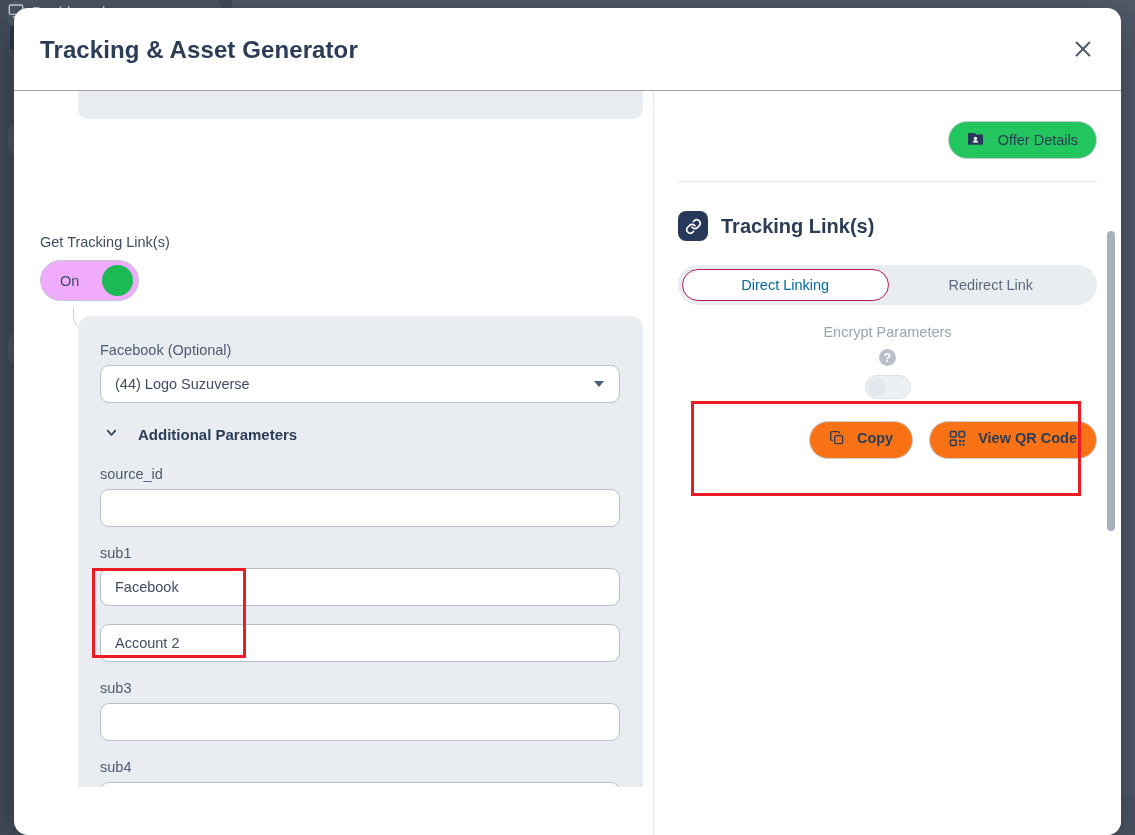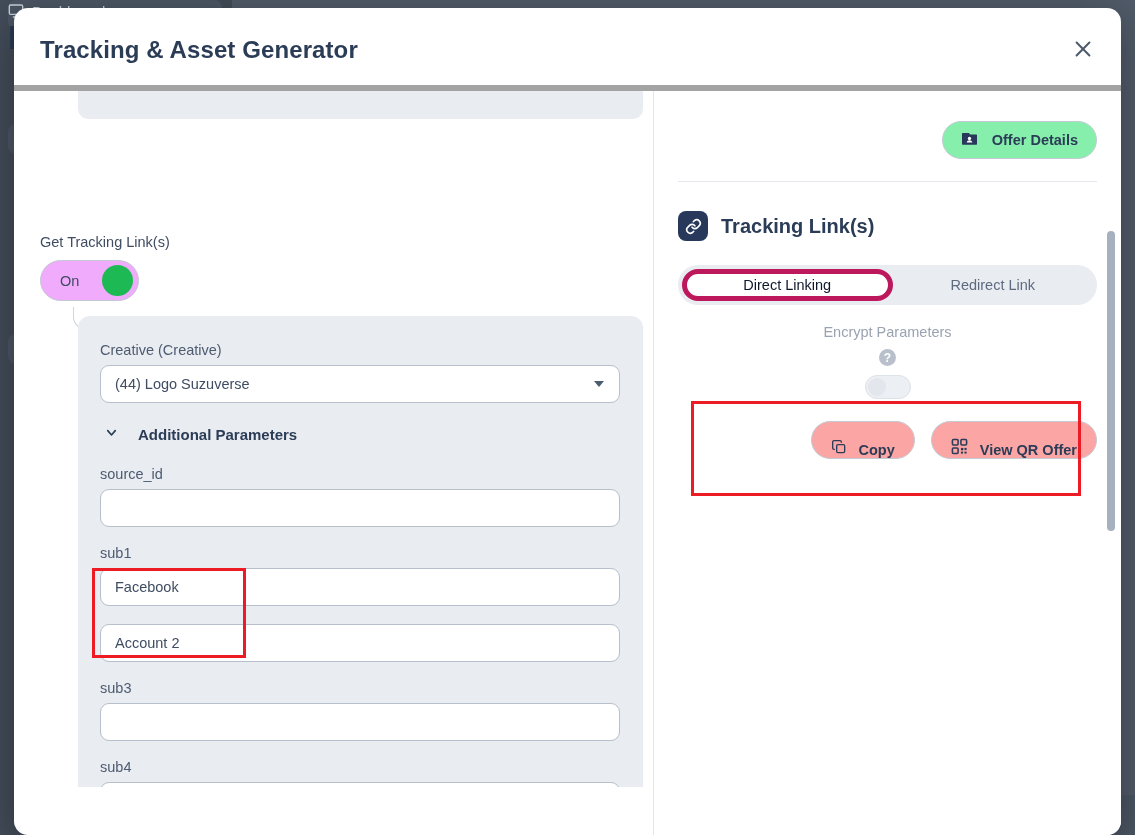--- a/index.html
+++ b/index.html
@@ -78,21 +78,21 @@
     width: 1107px;
     height: 827px;
     background: #ffffff;
     border-radius: 14px;
     box-shadow: 0 10px 40px rgba(0,0,0,.35);
     overflow: hidden;
   }
   .modal-header {
     position: relative;
     height: 83px;
-    border-bottom: 6px solid #a3a3a3;
+    border-bottom: 1px solid #a3a3a3;
   }
   .modal-title {
     position: absolute;
     left: 26px; top: 28px;
     font-size: 24px;
     font-weight: 700;
     color: #2b3c56;
     letter-spacing: .1px;
   }
   .close-btn {
@@ -237,24 +237,24 @@
     padding-top: 30px;
   }
   .offer-btn {
     display: flex;
     align-items: center;
     gap: 14px;
     height: 38px;
     padding: 4px 18px;
     border: 1px solid #c3cad4;
     border-radius: 19px;
-    background: #86efac;
+    background: #22c55e;
     font-family: "Liberation Sans", sans-serif;
     font-size: 14.5px;
-    font-weight: 700;
+    font-weight: 400;
     color: #2b3c56;
     cursor: pointer;
   }
   .hr-soft {
     margin-top: 22px;
     height: 1px;
     background: #e4e8ee;
   }
   .tl-head {
     display: flex;
@@ -291,22 +291,22 @@
     font-size: 14.5px;
     color: #5d6b80;
     border-radius: 17px;
     cursor: pointer;
     font-family: "Liberation Sans", sans-serif;
     border: none;
     background: transparent;
   }
   .tab.active {
     background: #fff;
-    border: 5px solid #be185d;
-    color: #0f172a;
+    border: 1px solid #be185d;
+    color: #0369a1;
   }
   .encrypt-row {
     display: flex;
     align-items: center;
     justify-content: flex-end;
     gap: 9px;
     margin-top: 19px;
     flex-direction: column;
   }
   .encrypt-label {
@@ -354,27 +354,27 @@
     padding: 8px 10px;
   }
   .actions-row {
     margin-top: 22px;
     display: flex;
     justify-content: flex-end;
     gap: 16px;
   }
   .act-btn {
     display: flex;
-    align-items: flex-end;
+    align-items: flex-start;
     gap: 12px;
     height: 38px;
-    padding: 0 19px;
+    padding: 8px 19px;
     border: 1px solid #c3cad4;
     border-radius: 19px;
-    background: #fca5a5;
+    background: #f97316;
     font-family: "Liberation Sans", sans-serif;
     font-size: 14.5px;
     font-weight: 700;
     color: #2b3c56;
     cursor: pointer;
   }
 
   
   .scroll-track {
     position: absolute;
@@ -454,21 +454,21 @@
 
         <div class="toggle-on">
           <span class="tg-label">On</span>
           <span class="tg-knob"></span>
         </div>
         <div class="branch-curve"></div>
 
         <div class="params-card">
 
           <div class="fld">
-            <span class="field-label">Creative (Creative)</span>
+            <span class="field-label">Facebook (Optional)</span>
             <div class="select-wrap">
               <input class="txt-input" readonly="" value="(44) Logo Suzuverse" style="">
               <span class="select-arrow"></span>
             </div>
           </div>
 
           <div class="addl-params">
             <span>
               <svg width="15" height="15" viewBox="0 0 24 24" fill="none" stroke="#2b3c56" stroke-width="2.6" stroke-linecap="round" stroke-linejoin="round">
                   <polyline points="6 9 12 16 18 9"></polyline>
@@ -563,21 +563,21 @@
             <svg width="17" height="17" viewBox="0 0 24 24" fill="#2b3c56">
               <rect x="2" y="2" width="8" height="8" rx="1.4" fill="none" stroke="#2b3c56" stroke-width="2.2"></rect>
               <rect x="14" y="2" width="8" height="8" rx="1.4" fill="none" stroke="#2b3c56" stroke-width="2.2"></rect>
               <rect x="2" y="14" width="8" height="8" rx="1.4" fill="none" stroke="#2b3c56" stroke-width="2.2"></rect>
               <rect x="14" y="14" width="3.4" height="3.4"></rect>
               <rect x="19" y="14" width="3" height="3"></rect>
               <rect x="14" y="19.2" width="3" height="2.8"></rect>
               <rect x="19" y="19.2" width="3" height="2.8"></rect>
             </svg>
           </span>
-          <span>View QR Offer</span>
+          <span>View QR Code</span>
         </button>
       </div>
 
       <div class="scroll-track"></div>
       <div class="scroll-thumb"></div>
     </div>
 
   </div>
 </div>
 

